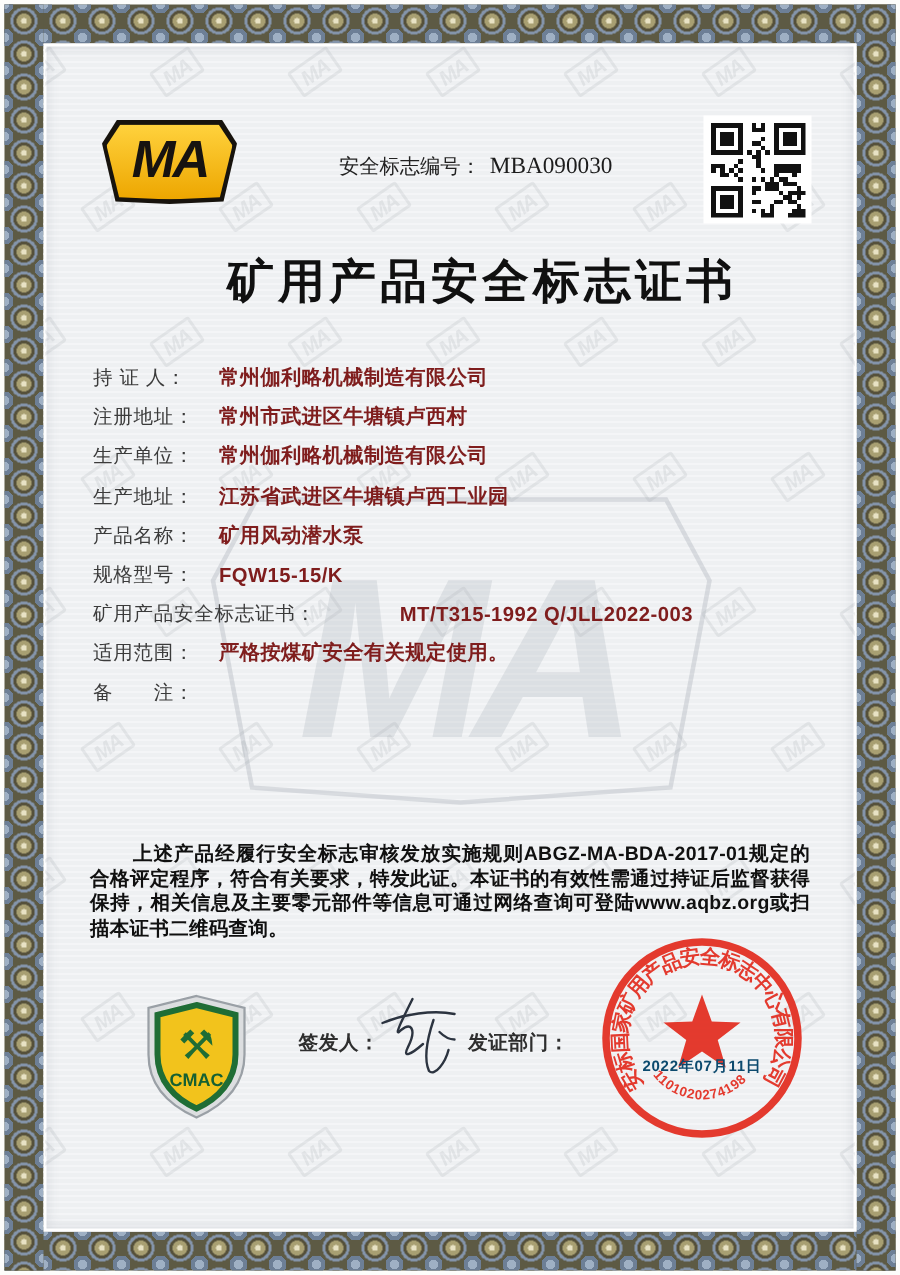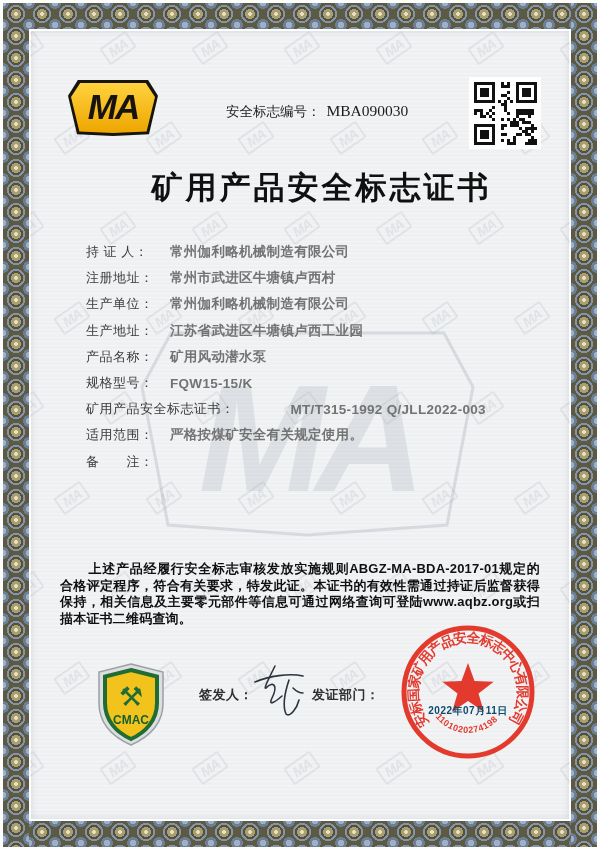--- a/index.html
+++ b/index.html
@@ -46,23 +46,23 @@
   .certno{position:absolute;left:226px;top:102px;z-index:2;font-size:13.5px;color:#222;}
   .certno .num{font-family:"Liberation Serif","DejaVu Serif",serif;font-size:15.5px;color:#1c1c1c;margin-left:6px;}
   .qr{position:absolute;left:469px;top:77px;width:72px;height:72px;background:#fff;z-index:2;
       display:flex;align-items:center;justify-content:center;}
   
   .title{position:absolute;left:0;right:0;top:167px;text-align:center;z-index:2;
     font-size:31px;font-weight:900;letter-spacing:3px;color:#101010;padding-left:43px;}
   
   .fields{position:absolute;left:62px;top:239px;width:478px;z-index:2;}
   .field-row{height:26.2px;display:flex;align-items:center;}
-  .f-label{flex:0 0 84px;font-size:13px;color:#3b3b3b;letter-spacing:.5px;white-space:nowrap;margin-left:24px;}
+  .f-label{flex:0 0 84px;font-size:13px;color:#3b3b3b;letter-spacing:.5px;white-space:nowrap;}
   .f-label.long{flex:0 0 auto;}
-  .f-value{font-size:13.5px;font-weight:700;color:#737373;white-space:nowrap;letter-spacing:.3px;}
+  .f-value{font-size:13.5px;font-weight:700;color:#7f1d1d;white-space:nowrap;letter-spacing:.3px;}
   .f-label2{flex:0 0 auto;margin-left:40px;}
   
   .statement{position:absolute;left:60px;top:561px;width:480px;z-index:2;
     font-size:13px;font-weight:700;line-height:16.6px;color:#101010;
     text-align:justify;text-indent:2.2em;letter-spacing:.2px;}
   
   .cmac{position:absolute;left:93px;top:661px;z-index:2;}
   .signer-label,.issuer-label{position:absolute;top:686px;z-index:2;font-size:13px;font-weight:600;color:#2e2e2e;letter-spacing:.5px;}
   .signer-label{left:199px;}
   .issuer-label{left:312px;}

